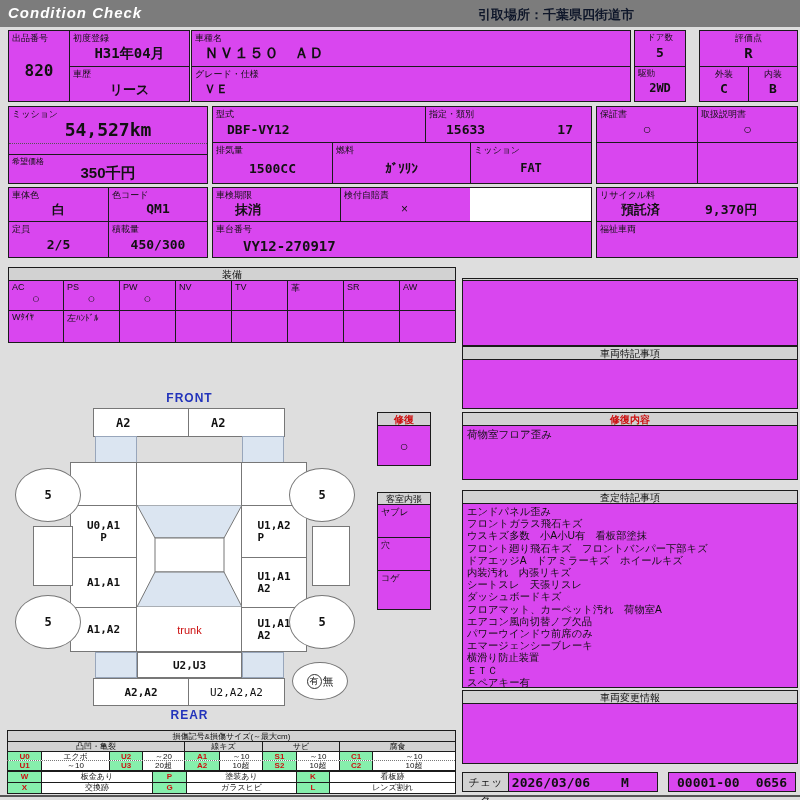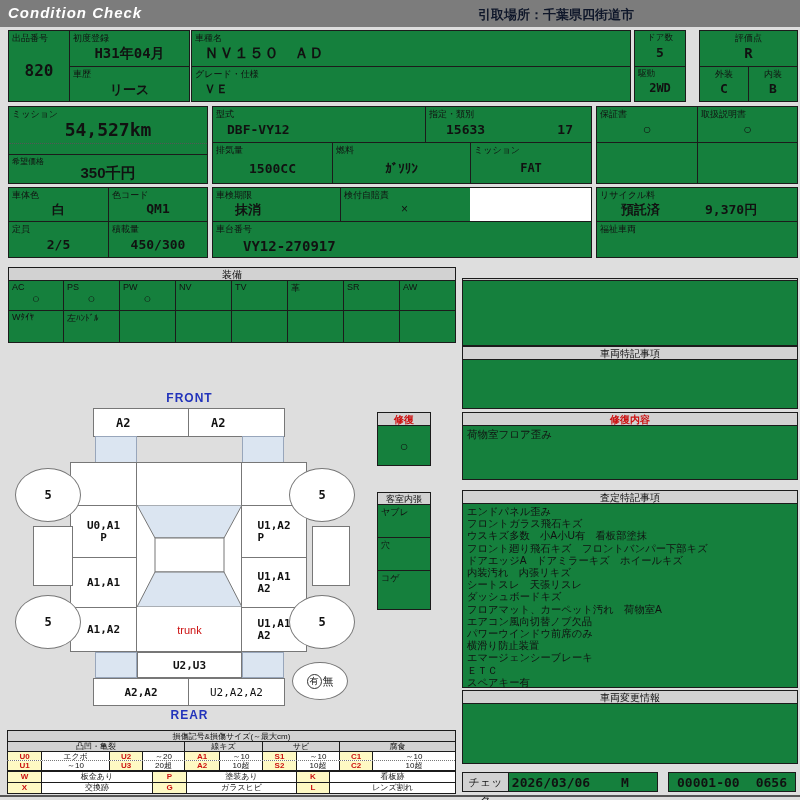--- a/index.html
+++ b/index.html
@@ -1,35 +1,35 @@
 <!DOCTYPE html>
 <html><head>
 <meta charset="utf-8">
 <style>
   *{box-sizing:border-box;margin:0;padding:0}
   html,body{width:800px;height:800px}
   body{position:relative;background:#dedede;font-family:"Liberation Sans","DejaVu Sans",sans-serif;color:#111;overflow:hidden}
   .a{position:absolute}
-  .bx{background:#15803d;border:1px solid #1b1b1b}
+  .bx{background:#d946ef;border:1px solid #1b1b1b}
   .lb{position:absolute;top:1px;left:3px;font-size:9px;white-space:nowrap;font-weight:normal}
   .lbc{position:absolute;top:1px;left:0;right:0;text-align:center;font-size:9px;white-space:nowrap}
   .vc{position:absolute;left:0;right:0;text-align:center;font-weight:bold;white-space:nowrap}
   .vl{position:absolute;font-weight:bold;white-space:nowrap}
   .mono{font-family:"DejaVu Sans Mono",monospace}
   .gh{background:#d2d2d2;border:1px solid #1b1b1b;text-align:center;font-size:10px;line-height:12px;padding-top:1px}
   .red{color:#cc1111}
   .blue{color:#2233bb}
   .pre{white-space:pre-line}
   .dcell{border:1px solid #777;background:#fff}
   .shade{background:#dbe5f1;border:1px solid #98a6bb}
   .tire{border:1px solid #777;background:#fff;border-radius:50%;display:flex;align-items:center;justify-content:center;font-weight:bold;font-size:12px;z-index:3}
   .flexc{display:flex;align-items:center;justify-content:center}
   .lrow{display:flex}
   .lcell{flex:none;border-left:1px solid #1b1b1b;border-top:1px solid #1b1b1b;font-size:8px;text-align:center;overflow:hidden;white-space:nowrap;line-height:9px}
-  .lcode{background:#fef9c3;color:#cc1111;font-weight:bold}
+  .lcode{background:#86efac;color:#cc1111;font-weight:bold}
   .lgrp{background:#d2d2d2}
   .asl{font-size:10.3px;line-height:12.2px;white-space:nowrap}
 </style>
 </head>
 <body>
 
 <div class="a" style="left:0;top:0;width:800px;height:27px;background:#7c7c7c">
   <span class="a" style="left:8px;top:4px;color:#fff;font-size:15px;font-weight:bold;font-style:italic;letter-spacing:1px">Condition  Check</span>
   <span class="a" style="left:478px;top:6px;color:#0f172a;font-size:13px;font-weight:bold">引取場所：千葉県四街道市</span>
 </div>
@@ -213,22 +213,22 @@
   <div class="asl">フロントガラス飛石キズ</div>
   <div class="asl">ウスキズ多数　小A小U有　看板部塗抹</div>
   <div class="asl">フロント廻り飛石キズ　フロントバンパー下部キズ</div>
   <div class="asl">ドアエッジA　ドアミラーキズ　ホイールキズ</div>
   <div class="asl">内装汚れ　内張リキズ</div>
   <div class="asl">シートスレ　天張リスレ</div>
   <div class="asl">ダッシュボードキズ</div>
   <div class="asl">フロアマット、カーペット汚れ　荷物室A</div>
   <div class="asl">エアコン風向切替ノブ欠品</div>
   <div class="asl">パワーウインドウ前席のみ</div>
+  <div class="asl">エマージェンシーブレーキ</div>
   <div class="asl">横滑り防止装置</div>
-  <div class="asl">エマージェンシーブレーキ</div>
   <div class="asl">ＥＴＣ</div>
   <div class="asl">スペアキー有</div>
 </div>
 
 <div class="a gh" style="left:462px;top:690px;width:336px;height:14px">車両変更情報</div>
 <div class="a bx" style="left:462px;top:703px;width:336px;height:61px"></div>
 
 <div class="a gh red" style="left:377px;top:412px;width:54px;height:14px;font-weight:bold">修復</div>
 <div class="a bx flexc" style="left:377px;top:425px;width:54px;height:41px">
   <span style="font-size:14px">○</span>

